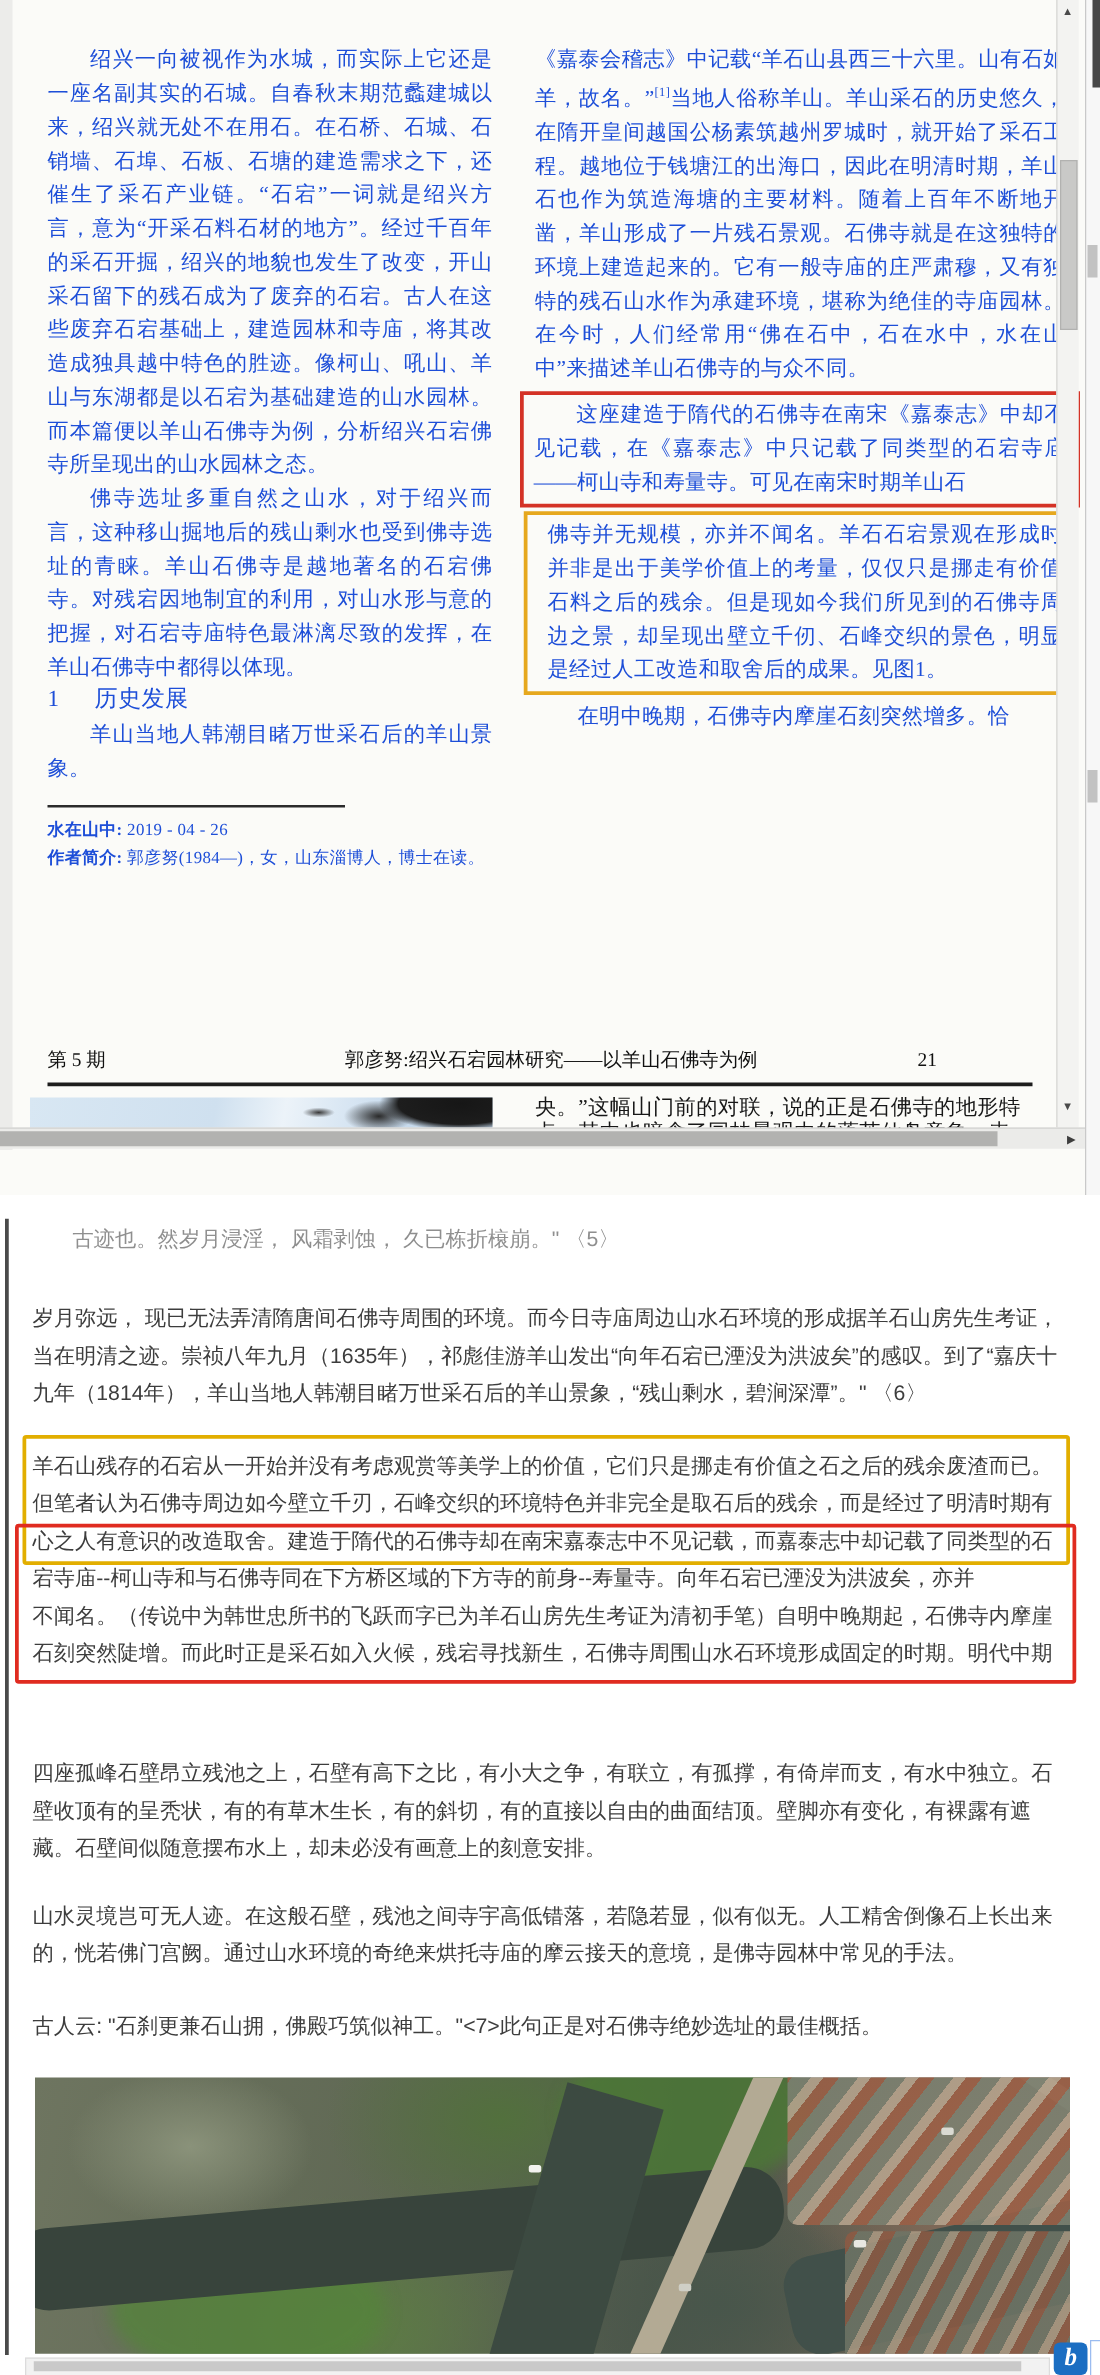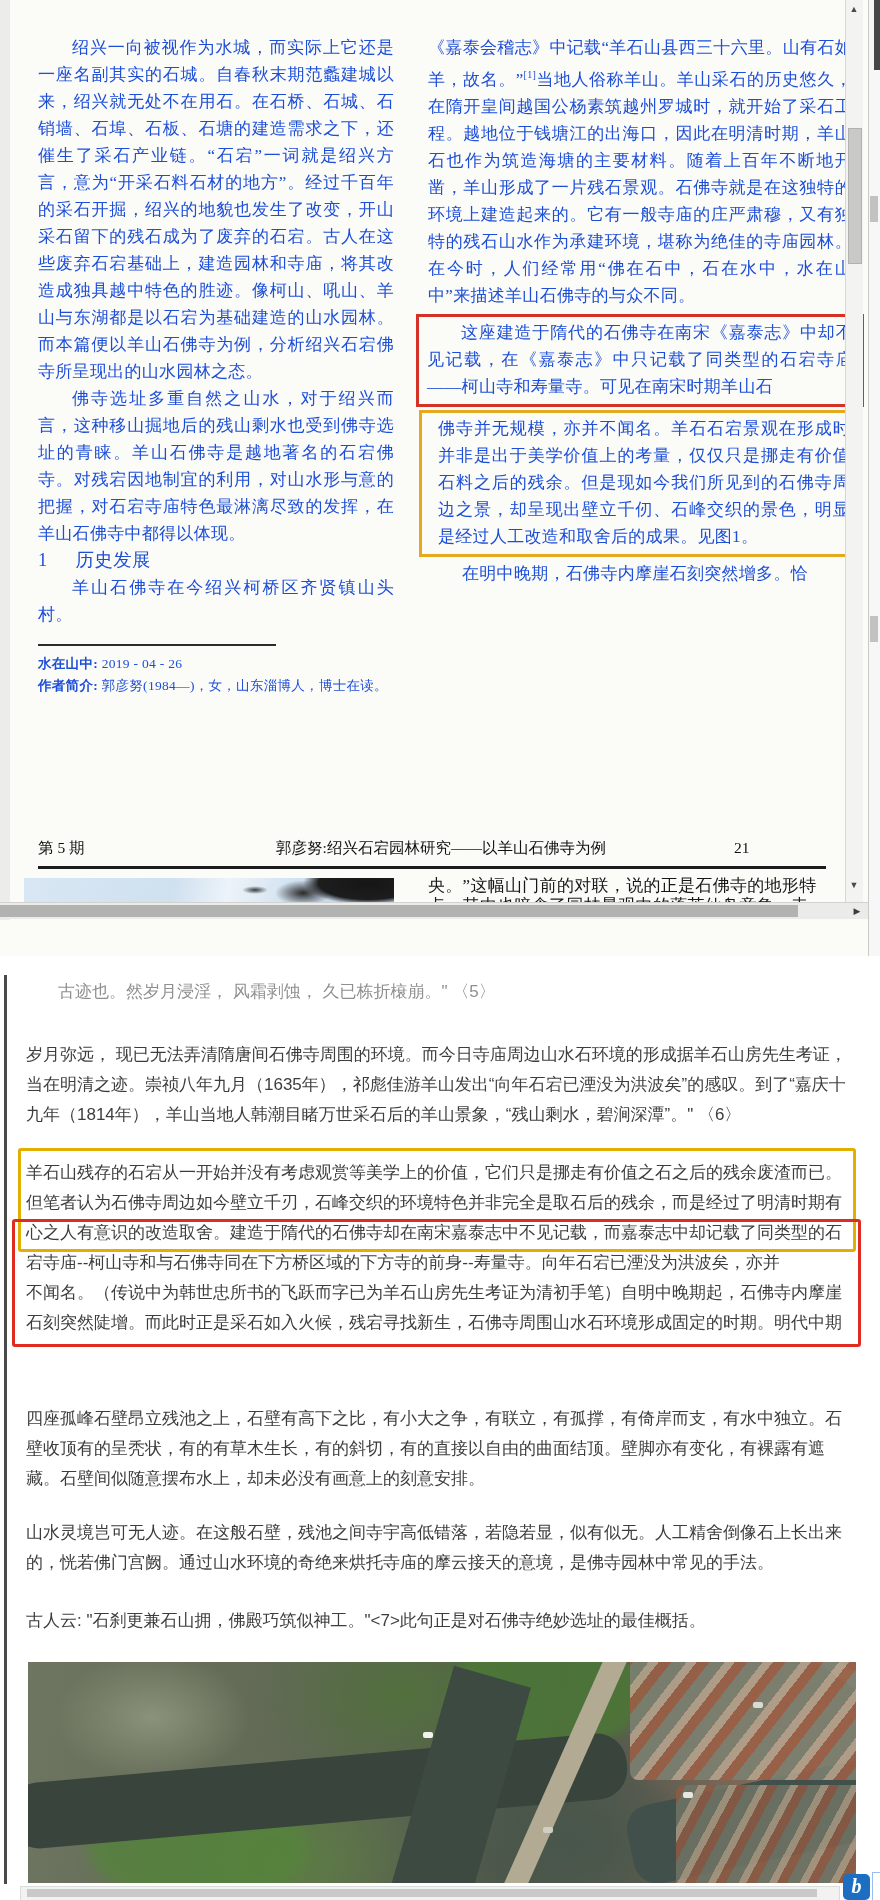--- a/index.html
+++ b/index.html
@@ -104,21 +104,21 @@
 
 <div class="screen">
 
   <div class="pdf-pane">
     <div class="pdf-left-margin"></div>
 
     <div class="col col-left">
       <p class="indent">绍兴一向被视作为水城，而实际上它还是一座名副其实的石城。自春秋末期范蠡建城以来，绍兴就无处不在用石。在石桥、石城、石销墙、石埠、石板、石塘的建造需求之下，还催生了采石产业链。“石宕”一词就是绍兴方言，意为“开采石料石材的地方”。经过千百年的采石开掘，绍兴的地貌也发生了改变，开山采石留下的残石成为了废弃的石宕。古人在这些废弃石宕基础上，建造园林和寺庙，将其改造成独具越中特色的胜迹。像柯山、吼山、羊山与东湖都是以石宕为基础建造的山水园林。而本篇便以羊山石佛寺为例，分析绍兴石宕佛寺所呈现出的山水园林之态。</p>
       <p class="indent">佛寺选址多重自然之山水，对于绍兴而言，这种移山掘地后的残山剩水也受到佛寺选址的青睐。羊山石佛寺是越地著名的石宕佛寺。对残宕因地制宜的利用，对山水形与意的把握，对石宕寺庙特色最淋漓尽致的发挥，在羊山石佛寺中都得以体现。</p>
       <p class="section-heading"><span class="num">1</span><span>历史发展</span></p>
-      <p class="indent">羊山石佛寺在今绍兴柯桥区齐贤镇山头村。</p>
+      <p class="indent">羊山当地人韩潮目睹万世采石后的羊山景象。</p>
       <div class="footnote-rule"></div>
       <p class="footnote"><span class="fn-label">水在山中:</span> <span>2019 - 04 - 26</span></p>
       <p class="footnote"><span class="fn-label">作者简介:</span> <span>郭彦努(1984—)，女，山东淄博人，博士在读。</span></p>
     </div>
 
     <div class="col col-right">
       <p><span>《嘉泰会稽志》中记载“羊石山县西三十六里。山有石如羊，故名。”</span><sup>[1]</sup><span>当地人俗称羊山。羊山采石的历史悠久，在隋开皇间越国公杨素筑越州罗城时，就开始了采石工程。越地位于钱塘江的出海口，因此在明清时期，羊山石也作为筑造海塘的主要材料。随着上百年不断地开凿，羊山形成了一片残石景观。石佛寺就是在这独特的环境上建造起来的。它有一般寺庙的庄严肃穆，又有独特的残石山水作为承建环境，堪称为绝佳的寺庙园林。在今时，人们经常用“佛在石中，石在水中，水在山中”来描述羊山石佛寺的与众不同。</span></p>
       <div class="ann-box ann-red1">
         <p class="indent">这座建造于隋代的石佛寺在南宋《嘉泰志》中却不见记载，在《嘉泰志》中只记载了同类型的石宕寺庙——柯山寺和寿量寺。可见在南宋时期羊山石</p>
       </div>

